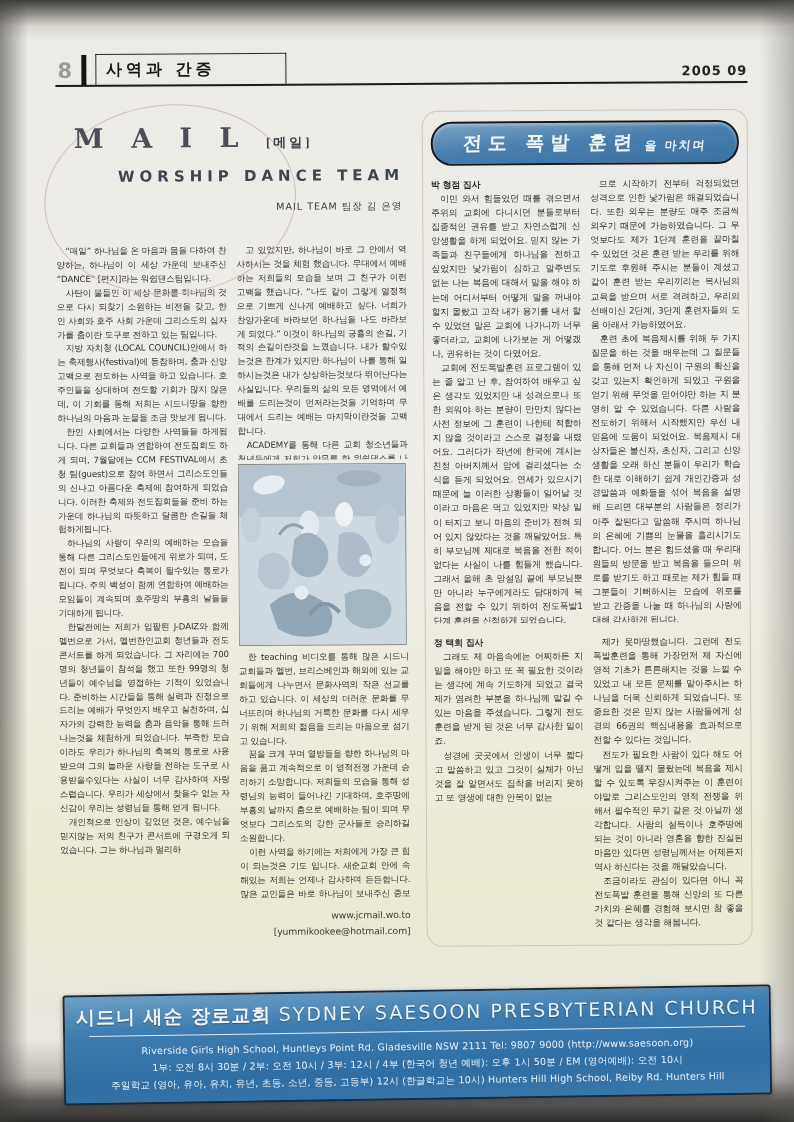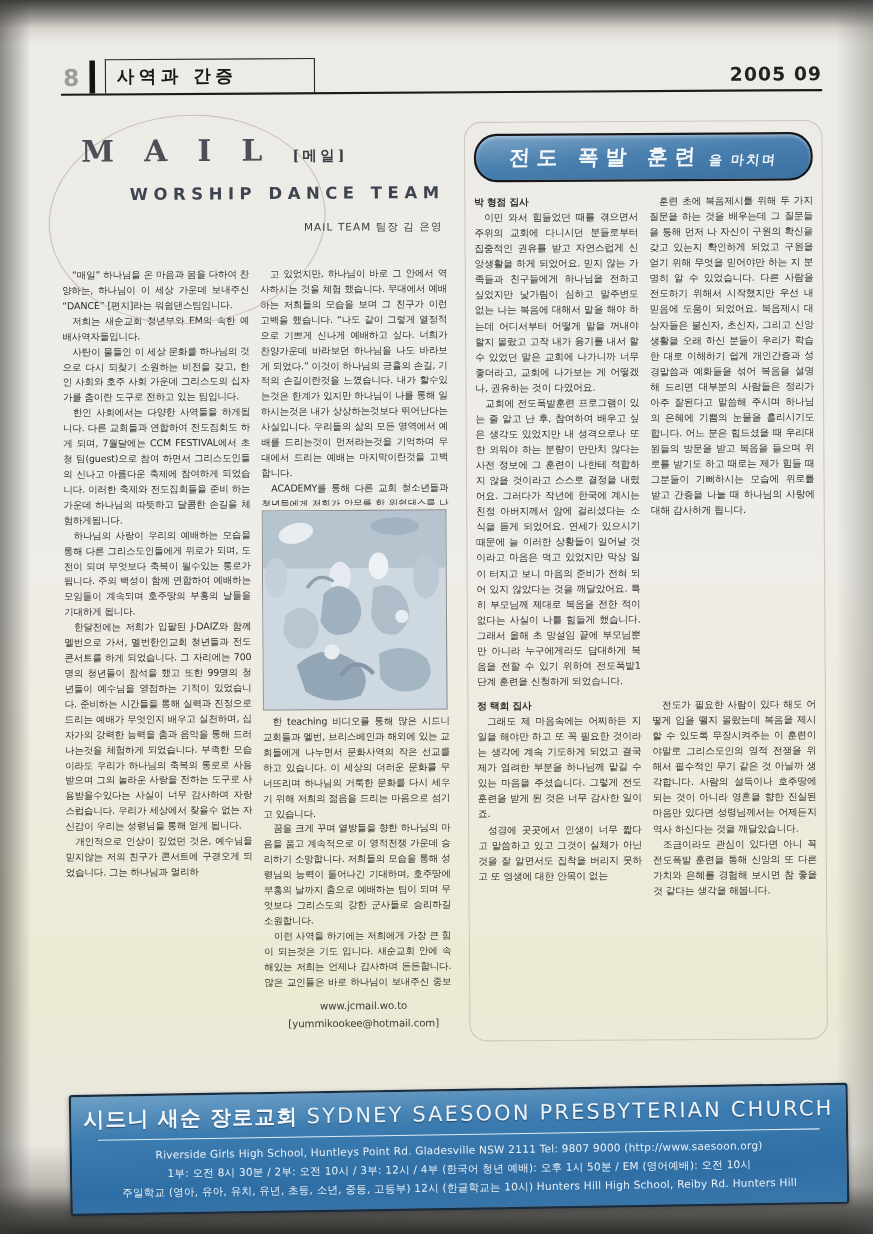--- a/index.html
+++ b/index.html
@@ -11,45 +11,45 @@
     background:linear-gradient(180deg,#3f3e3c 0px,#8f8d89 14px,#d8d5cf 26px,#edebe5 40px,#efede7 520px,#ecead3 900px,#e9e7e0 1040px,#b9b6b0 1078px,#5c5a57 1100px,#2e2d2b 1122px);}
   .scan:after{content:"";position:absolute;inset:0;
     background:linear-gradient(90deg,rgba(60,58,55,.55) 0,rgba(60,58,55,0) 28px,rgba(60,58,55,0) 760px,rgba(90,88,84,.35) 794px);}
   .page{position:absolute;left:58px;top:52px;width:692px;transform:rotate(-0.35deg);color:#2d2c2a;}
 
   
   .hdr{display:flex;align-items:flex-end;border-bottom:2.5px solid #1c1b19;padding-bottom:0;position:relative;}
   .hdr .pnum{font-size:21px;font-weight:bold;color:#9a9b9a;padding:0 8px 2px 2px;letter-spacing:1px;}
   .hdr .vbar{width:5px;height:30px;background:#141312;margin-right:9px;}
   .hdr .titlebox{border:1.5px solid #2a2927;border-bottom:none;padding:5px 70px 4px 10px;font-size:16px;font-weight:bold;letter-spacing:4px;color:#171615;}
-  .hdr .date{margin-left:auto;font-size:17px;font-weight:bold;color:#222;padding-bottom:3px;letter-spacing:1px;}
+  .hdr .date{margin-left:auto;font-size:13px;font-weight:bold;color:#222;padding-bottom:3px;letter-spacing:1px;}
 
   
   .content{display:flex;margin-top:26px;gap:16px;}
   .l-art{width:350px;position:relative;}
   .r-art{width:326px;position:relative;}
 
   
   .mail-head{position:relative;height:122px;margin-bottom:2px;}
   .mail-circle{position:absolute;left:-12px;top:-8px;width:250px;height:188px;border:1.5px solid #c7c3bb;border-radius:50%;transform:rotate(-4deg);}
   .mail-line1{position:relative;font-size:27px;font-weight:bold;color:#4e4e58;letter-spacing:9px;padding:10px 0 0 18px;font-family:"DejaVu Serif","Liberation Serif",serif;}
-  .mail-line1 .brk{font-size:13px;letter-spacing:3px;color:#3c3c46;font-weight:bold;}
+  .mail-line1 .brk{font-size:13px;letter-spacing:3px;color:#3c3c46;font-weight:bold;font-family:Liberation Serif, serif;}
   .mail-line2{position:relative;font-size:15px;font-weight:bold;color:#3d4550;letter-spacing:5px;padding:14px 0 0 62px;}
   .mail-byline{position:relative;text-align:right;font-size:9.5px;color:#3a3a3a;padding:16px 4px 0 0;letter-spacing:1px;}
 
   .cols{display:flex;gap:10px;margin-top:10px;}
   .col{width:170px;overflow:hidden;}
   .col p{margin:0;font-size:8.6px;line-height:1.62;text-align:justify;text-indent:9px;color:#2e2d2b;letter-spacing:-0.1px;}
   .c1{height:700px;}
   .c2{height:700px;display:flex;flex-direction:column;}
   .c2-top{max-height:216px;overflow:hidden;}
   .photo{width:166px;height:180px;border:1px solid #8f8f8c;margin:4px 0 5px 0;background:#cdd8e1;flex:0 0 auto;}
   .c2-bot{max-height:248px;overflow:hidden;}
   .contact{margin-top:auto;padding:6px 0 4px 10px;}
-  .contact p{font-size:9.3px;line-height:1.7;color:#3c3b39;text-indent:0;text-align:center;}
+  .contact p{font-size:9.3px;line-height:1.7;color:#3c3b39;text-indent:0;text-align:right;}
 
   
   .r-box{border:1.5px solid #cdc8bf;border-radius:16px;padding:10px 8px 8px 8px;}
   .r-banner{height:40px;border:2px solid #15191d;border-radius:21px;
     background:linear-gradient(175deg,#7aa3c6 0%,#4a80af 45%,#3a70a2 100%);
     display:flex;align-items:center;justify-content:center;gap:6px;
     box-shadow:inset 0 2px 3px rgba(255,255,255,.35);}
   .r-banner .big{font-size:19px;font-weight:bold;color:#f4f7fa;letter-spacing:6px;font-family:"DejaVu Serif","Liberation Serif",serif;transform:skewX(-4deg);}
   .r-banner .small{font-size:12px;font-weight:bold;color:#eef3f8;letter-spacing:2px;transform:skewX(-6deg) translateY(3px);}
   .sec{display:flex;gap:10px;margin-top:12px;}
@@ -91,22 +91,22 @@
         <div class="mail-line1">
           <span>M A I L</span>
           <span class="brk">[메일]</span>
         </div>
         <div class="mail-line2">WORSHIP DANCE TEAM</div>
         <div class="mail-byline">MAIL TEAM 팀장 김 은영</div>
       </div>
       <div class="cols">
         <div class="col c1">
             <p>“매일” 하나님을 온 마음과 몸을 다하여 찬양하는, 하나님이 이 세상 가운데 보내주신 “DANCE” [편지]라는 워쉽댄스팀입니다.</p>
-            <p>저희는 새순교회 청년부와 EM의 속한 예배사역자들입니다.</p>
             <p>사탄이 물들인 이 세상 문화를 하나님의 것으로 다시 되찾기 소원하는 비전을 갖고, 한인 사회와 호주 사회 가운데 그리스도의 십자가를 춤이란 도구로 전하고 있는 팀입니다.</p>
+            <p>지방 자치청 (LOCAL COUNCIL)안에서 하는 축제행사(festival)에 동참하며, 춤과 신앙고백으로 전도하는 사역을 하고 있습니다. 호주인들을 상대하며 전도할 기회가 많지 않은데, 이 기회를 통해 저희는 시드니땅을 향한 하나님의 마음과 눈물을 조금 맛보게 됩니다.</p>
             <p>한인 사회에서는 다양한 사역들을 하게됩니다. 다른 교회들과 연합하여 전도집회도 하게 되며, 7월달에는 CCM FESTIVAL에서 초청 팀(guest)으로 참여 하면서 그리스도인들의 신나고 아름다운 축제에 참여하게 되었습니다. 이러한 축제와 전도집회들을 준비 하는가운데 하나님의 따뜻하고 달콤한 손길을 체험하게됩니다.</p>
             <p>하나님의 사랑이 우리의 예배하는 모습을 통해 다른 그리스도인들에게 위로가 되며, 도전이 되며 무엇보다 축복이 될수있는 통로가 됩니다. 주의 백성이 함께 연합하여 예배하는 모임들이 계속되며 호주땅의 부흥의 날들을 기대하게 됩니다.</p>
             <p>한달전에는 저희가 입팔된 J-DAIZ와 함께 멜번으로 가서, 멜번한인교회 청년들과 전도콘서트를 하게 되었습니다. 그 자리에는 700명의 청년들이 참석을 했고 또한 99명의 청년들이 예수님을 영접하는 기적이 있었습니다. 준비하는 시간들을 통해 실력과 진정으로 드리는 예배가 무엇인지 배우고 실천하며, 십자가의 강력한 능력을 춤과 음악을 통해 드러나는것을 체험하게 되었습니다. 부족한 모습이라도 우리가 하나님의 축복의 통로로 사용받으며 그의 놀라운 사랑을 전하는 도구로 사용받을수있다는 사실이 너무 감사하며 자랑스럽습니다. 우리가 세상에서 찾을수 없는 자신감이 우리는 성령님을 통해 얻게 됩니다.</p>
             <p>개인적으로 인상이 깊었던 것은, 예수님을 믿지않는 저의 친구가 콘서트에 구경오게 되었습니다. 그는 하나님과 멀리하</p>
           </div>
         <div class="col c2">
           <div class="c2-top">
               <p>고 있었지만, 하나님이 바로 그 안에서 역사하시는 것을 체험 했습니다. 무대에서 예배하는 저희들의 모습을 보며 그 친구가 이런 고백을 했습니다. “나도 같이 그렇게 열정적으로 기쁘게 신나게 예배하고 싶다. 너희가 찬양가운데 바라보던 하나님을 나도 바라보게 되었다.” 이것이 하나님의 긍휼의 손길, 기적의 손길이란것을 느꼈습니다. 내가 할수있는것은 한계가 있지만 하나님이 나를 통해 일하시는것은 내가 상상하는것보다 뛰어난다는 사실입니다. 우리들의 삶의 모든 영역에서 예배를 드리는것이 먼저라는것을 기억하며 무대에서 드리는 예배는 마지막이란것을 고백합니다.</p>
               <p>ACADEMY를 통해 다른 교회 청소년들과 청년들에게 저희가 안무를 한 워쉽댄스를 나누고 있습니다. 또한 저희가 제작</p>
             </div>
@@ -154,33 +154,35 @@
 
         <div class="sec sec1">
           <div class="rcol">
             <p class="rhead">박 형점 집사</p>
             <div>
                 <p>이민 와서 힘들었던 때를 겪으면서 주위의 교회에 다니시던 분들로부터 집중적인 권유를 받고 자연스럽게 신앙생활을 하게 되었어요. 믿지 않는 가족들과 친구들에게 하나님을 전하고 싶었지만 낯가림이 심하고 말주변도 없는 나는 복음에 대해서 말을 해야 하는데 어디서부터 어떻게 말을 꺼내야 할지 몰랐고 고작 내가 용기를 내서 할 수 있었던 말은 교회에 나가니까 너무 좋더라고, 교회에 나가보는 게 어떻겠나, 권유하는 것이 다였어요.</p>
                 <p>교회에 전도폭발훈련 프로그램이 있는 줄 알고 난 후, 참여하여 배우고 싶은 생각도 있었지만 내 성격으로나 또한 외워야 하는 분량이 만만치 않다는 사전 정보에 그 훈련이 나한테 적합하지 않을 것이라고 스스로 결정을 내렸어요. 그러다가 작년에 한국에 계시는 친정 아버지께서 암에 걸리셨다는 소식을 듣게 되었어요. 연세가 있으시기 때문에 늘 이러한 상황들이 일어날 것이라고 마음은 먹고 있었지만 막상 일이 터지고 보니 마음의 준비가 전혀 되어 있지 않았다는 것을 깨달았어요. 특히 부모님께 제대로 복음을 전한 적이 없다는 사실이 나를 힘들게 했습니다. 그래서 올해 초 망설임 끝에 부모님뿐만 아니라 누구에게라도 담대하게 복음을 전할 수 있기 위하여 전도폭발1단계 훈련을 신청하게 되었습니다.</p>
               </div>
           </div>
           <div class="rcol">
+              <p>므로 시작하기 전부터 걱정되었던 성격으로 인한 낯가림은 해결되었습니다. 또한 외우는 분량도 매주 조금씩 외우기 때문에 가능하였습니다. 그 무엇보다도 제가 1단계 훈련을 끝마칠 수 있었던 것은 훈련 받는 우리를 위해 기도로 후원해 주시는 분들이 계셨고 같이 훈련 받는 우리끼리는 목사님의 교육을 받으며 서로 격려하고, 우리의 선배이신 2단계, 3단계 훈련자들의 도움 아래서 가능하였어요.</p>
               <p>훈련 초에 복음제시를 위해 두 가지 질문을 하는 것을 배우는데 그 질문들을 통해 먼저 나 자신이 구원의 확신을 갖고 있는지 확인하게 되었고 구원을 얻기 위해 무엇을 믿어야만 하는 지 분명히 알 수 있었습니다. 다른 사람을 전도하기 위해서 시작했지만 우선 내 믿음에 도움이 되었어요. 복음제시 대상자들은 불신자, 초신자, 그리고 신앙생활을 오래 하신 분들이 우리가 학습한 대로 이해하기 쉽게 개인간증과 성경말씀과 예화들을 섞어 복음을 설명해 드리면 대부분의 사람들은 정리가 아주 잘된다고 말씀해 주시며 하나님의 은혜에 기쁨의 눈물을 흘리시기도 합니다. 어느 분은 힘드셨을 때 우리대원들의 방문을 받고 복음을 들으며 위로를 받기도 하고 때로는 제가 힘들 때 그분들이 기뻐하시는 모습에 위로를 받고 간증을 나눌 때 하나님의 사랑에 대해 감사하게 됩니다.</p>
             </div>
         </div>
 
         <div class="sec sec2">
           <div class="rcol">
             <p class="rhead">정 택희 집사</p>
             <div>
                 <p>그래도 제 마음속에는 어찌하든 지 일을 해야만 하고 또 꼭 필요한 것이라는 생각에 계속 기도하게 되었고 결국 제가 염려한 부분을 하나님께 맡길 수 있는 마음을 주셨습니다. 그렇게 전도훈련을 받게 된 것은 너무 감사한 일이죠.</p>
                 <p>성경에 곳곳에서 인생이 너무 짧다고 말씀하고 있고 그것이 실체가 아닌 것을 잘 알면서도 집착을 버리지 못하고 또 영생에 대한 안목이 없는</p>
               </div>
           </div>
           <div class="rcol">
+              <p>제가 못마땅했습니다. 그런데 전도폭발훈련을 통해 가장먼저 제 자신에 영적 기초가 튼튼해지는 것을 느낄 수 있었고 내 모든 문제를 맡아주시는 하나님을 더욱 신뢰하게 되었습니다. 또 중요한 것은 믿지 않는 사람들에게 성경의 66권의 핵심내용을 효과적으로 전할 수 있다는 것입니다.</p>
               <p>전도가 필요한 사람이 있다 해도 어떻게 입을 뗄지 몰랐는데 복음을 제시할 수 있도록 무장시켜주는 이 훈련이야말로 그리스도인의 영적 전쟁을 위해서 필수적인 무기 같은 것 아닐까 생각합니다. 사람의 설득이나 호주땅에 되는 것이 아니라 영혼을 향한 진실된 마음만 있다면 성령님께서는 어제든지 역사 하신다는 것을 깨달았습니다.</p>
               <p>조금이라도 관심이 있다면 아니 꼭 전도폭발 훈련을 통해 신앙의 또 다른 가치와 은혜를 경험해 보시면 참 좋을 것 같다는 생각을 해봅니다.</p>
             </div>
         </div>
       </div>
     </div>
   </div>
 
   <div class="foot">
     <div class="f-title">

